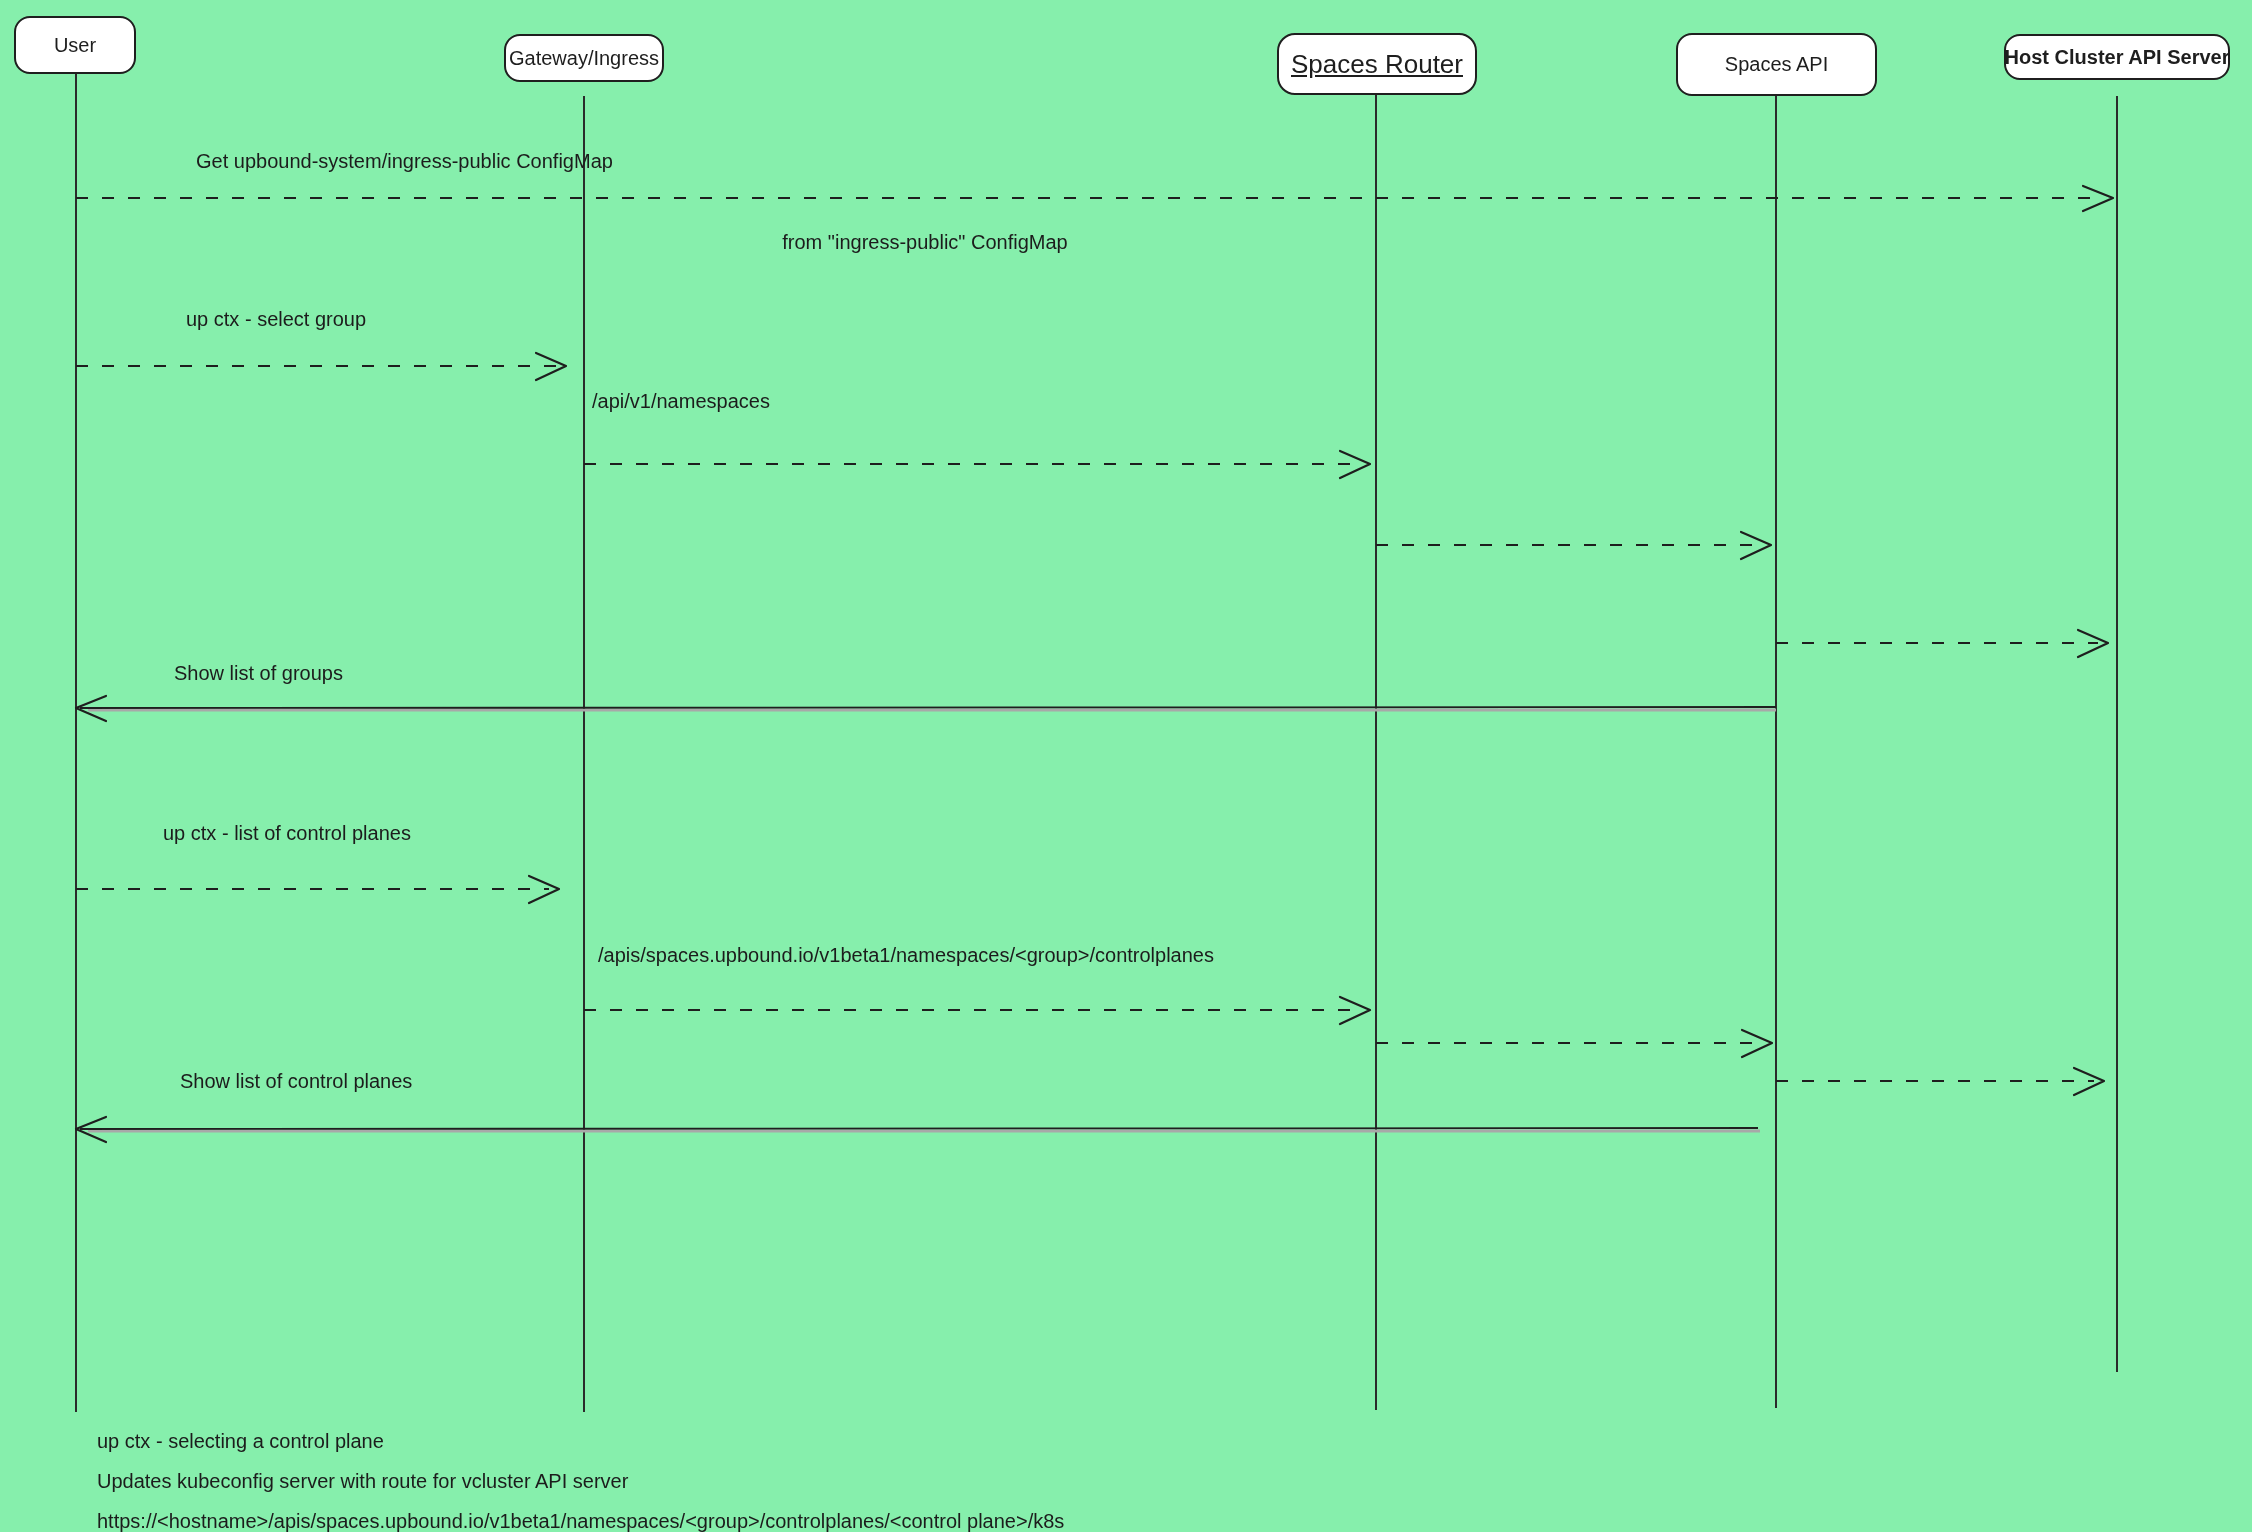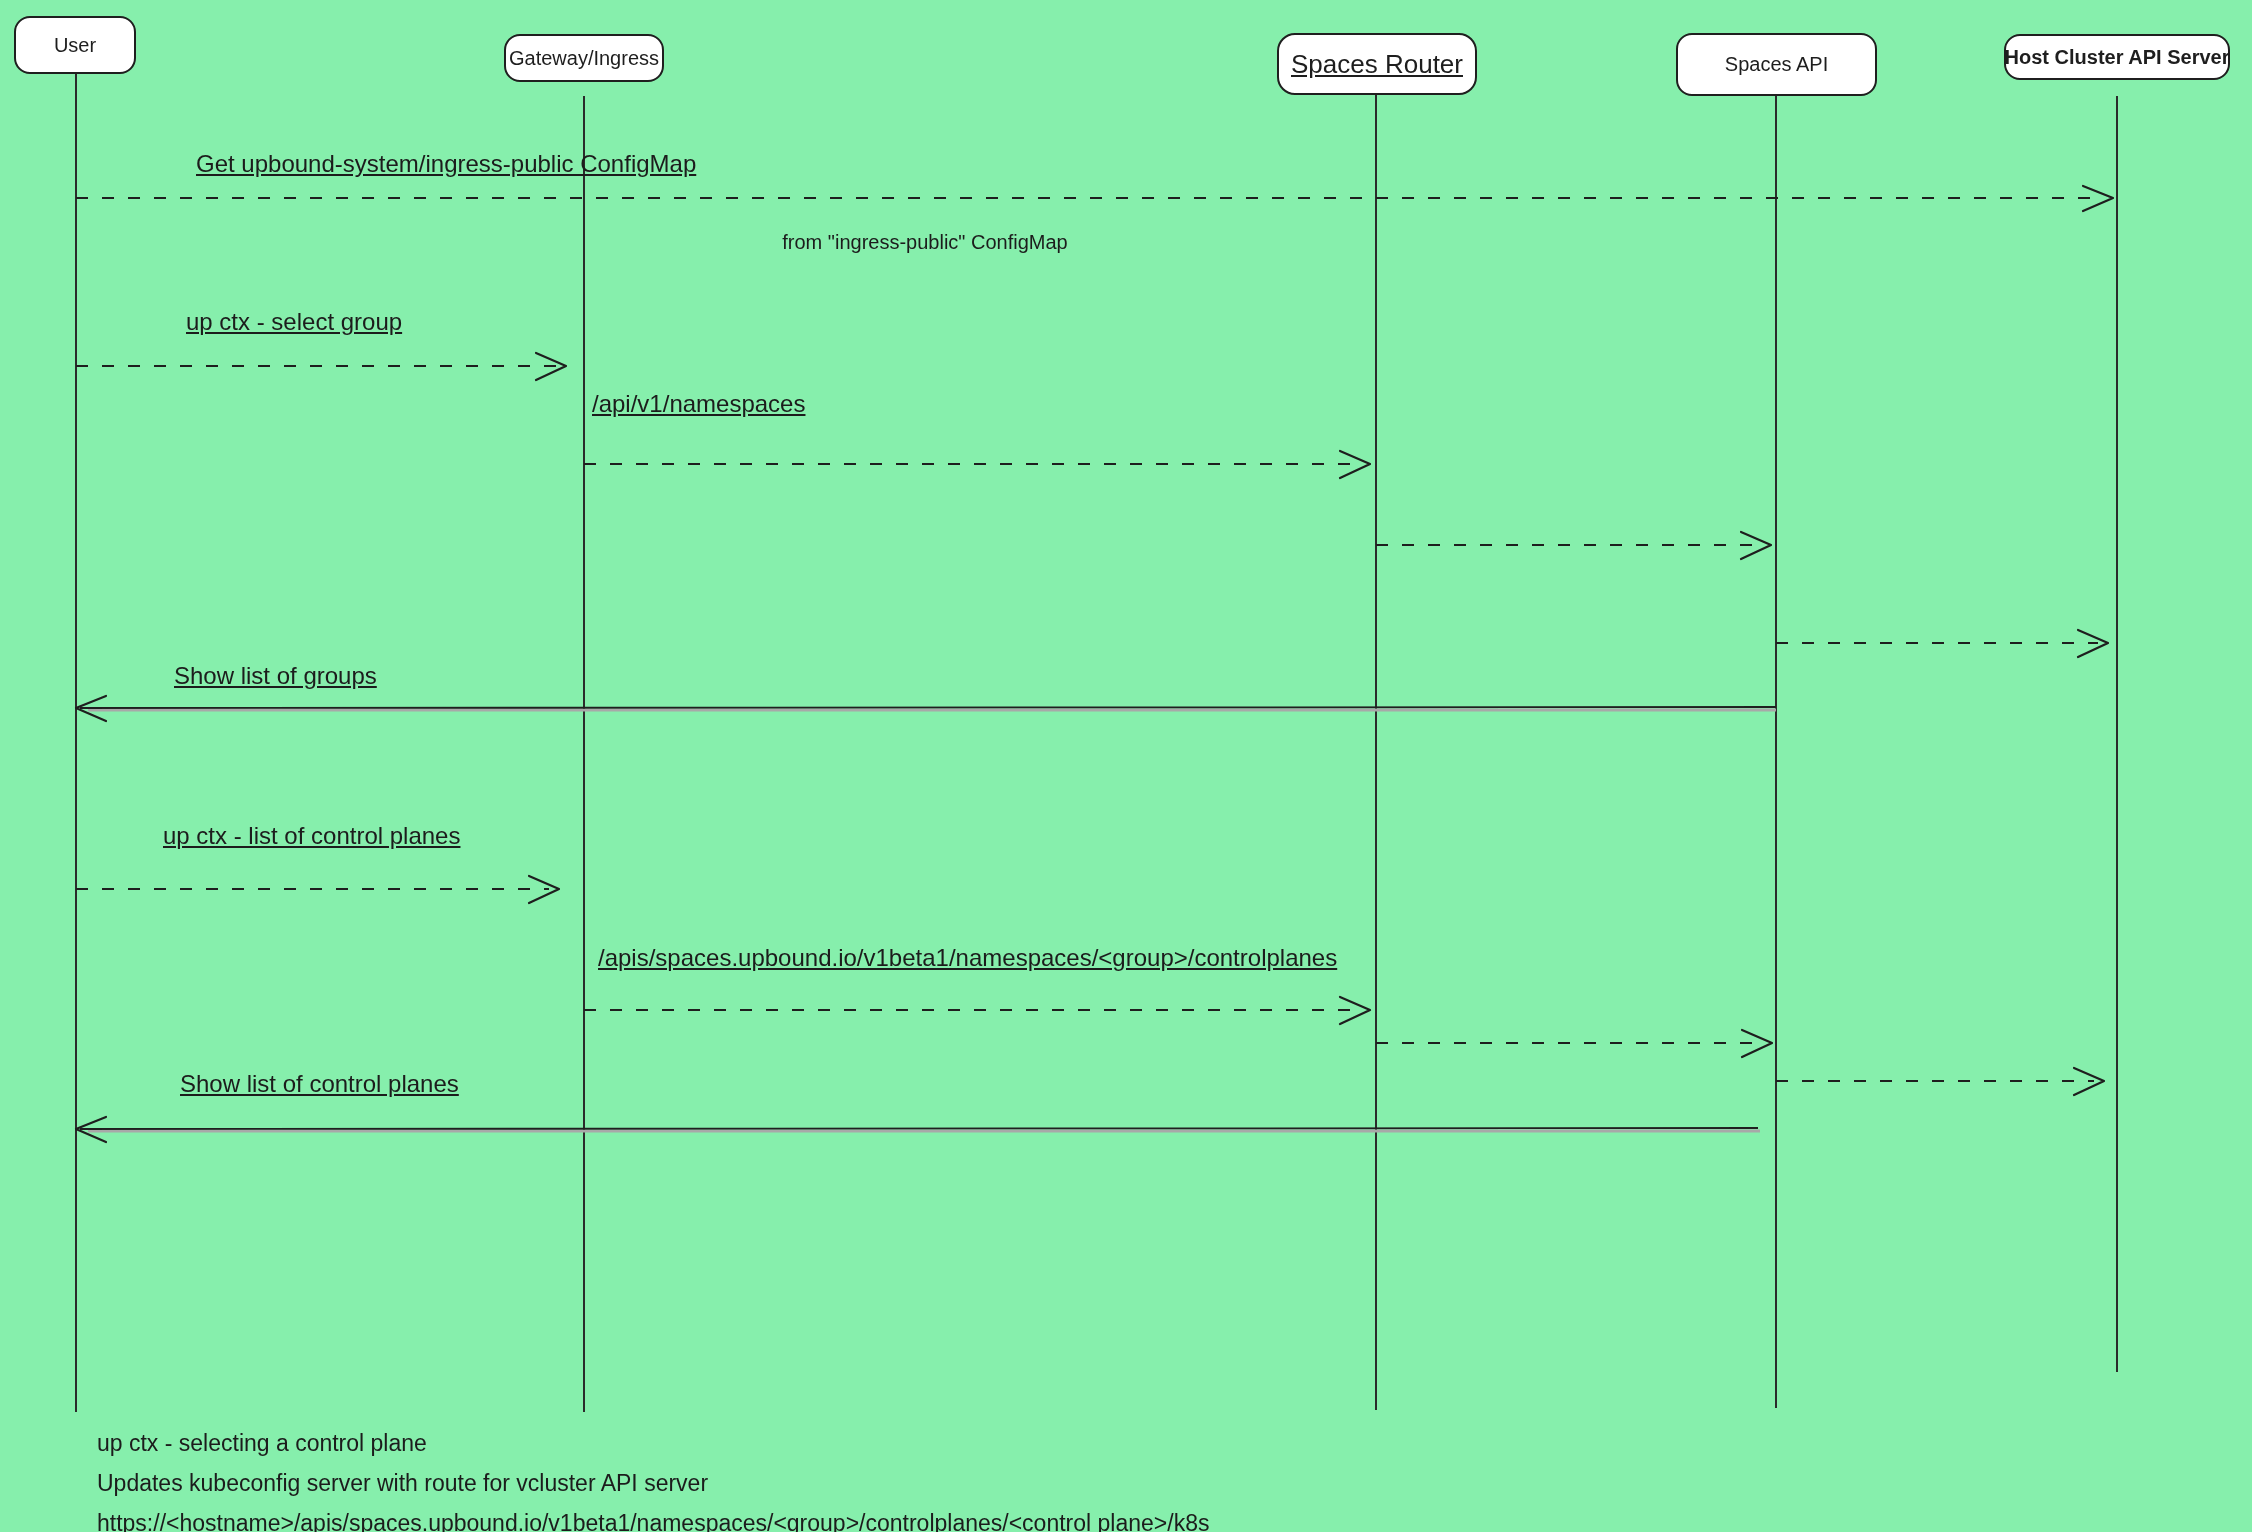--- a/index.html
+++ b/index.html
@@ -32,37 +32,36 @@
     border: 2px solid #1f1f1f;
     border-radius: 16px;
     font-size: 20px;
     white-space: nowrap;
     box-sizing: border-box;
   }
   .actor.big { font-size: 26px; border-radius: 18px; text-decoration: underline; }
   .msg-label {
     position: absolute;
     z-index: 2;
-    font-size: 24px;
+    font-size: 20px;
     white-space: nowrap;
     color: #1c1c1c;
-    text-decoration: underline;
   }
   .note-block {
     position: absolute;
     z-index: 2;
     font-size: 20px;
     line-height: 28px;
     text-align: center;
     color: #1c1c1c;
   }
   .footer-line {
     position: absolute;
     z-index: 2;
-    font-size: 23px;
+    font-size: 20px;
     white-space: nowrap;
     color: #1c1c1c;
   }
   .lifeline { stroke: #2b2b2b; stroke-width: 2; }
   .msg-dashed { stroke: #1e1e1e; stroke-width: 2; stroke-dasharray: 12 14; }
   .msg-solid-gray { stroke: #a8a8a8; stroke-width: 3; }
   .msg-solid { stroke: #1f1f1f; stroke-width: 1.8; }
   .arrow-head { stroke: #1e1e1e; stroke-width: 2.2; fill: none; stroke-linecap: round; stroke-linejoin: round; }
 </style>
 </head>

